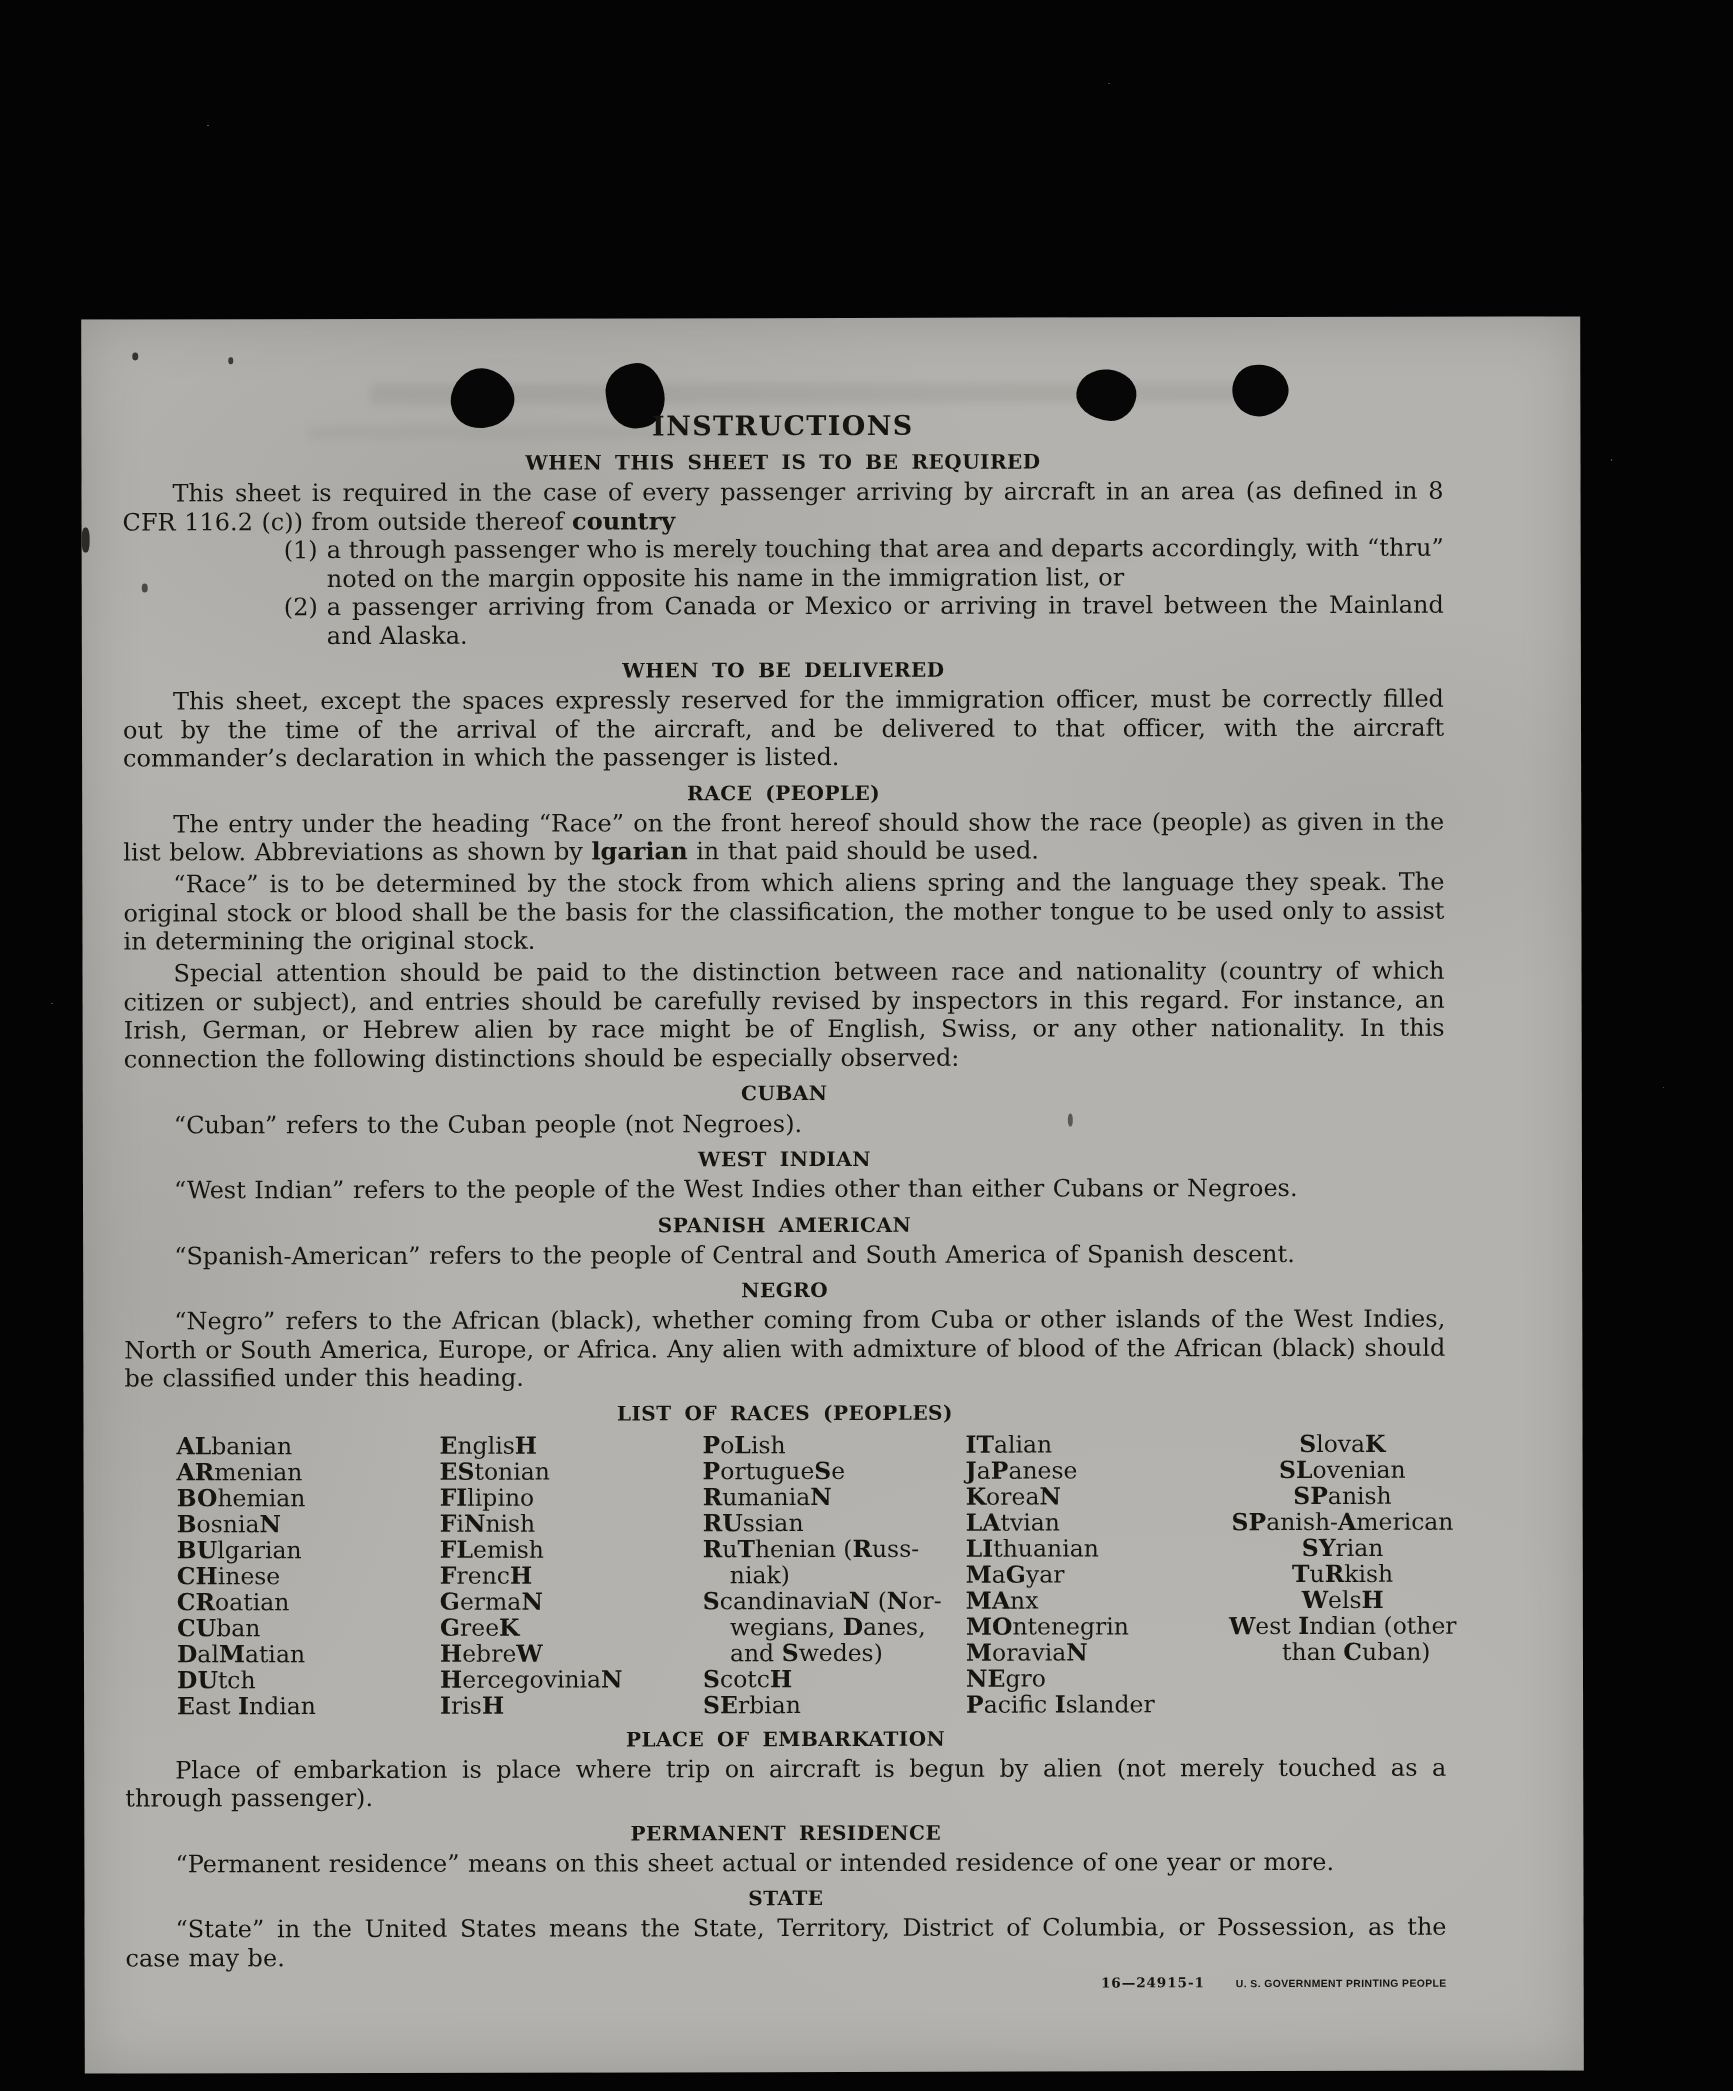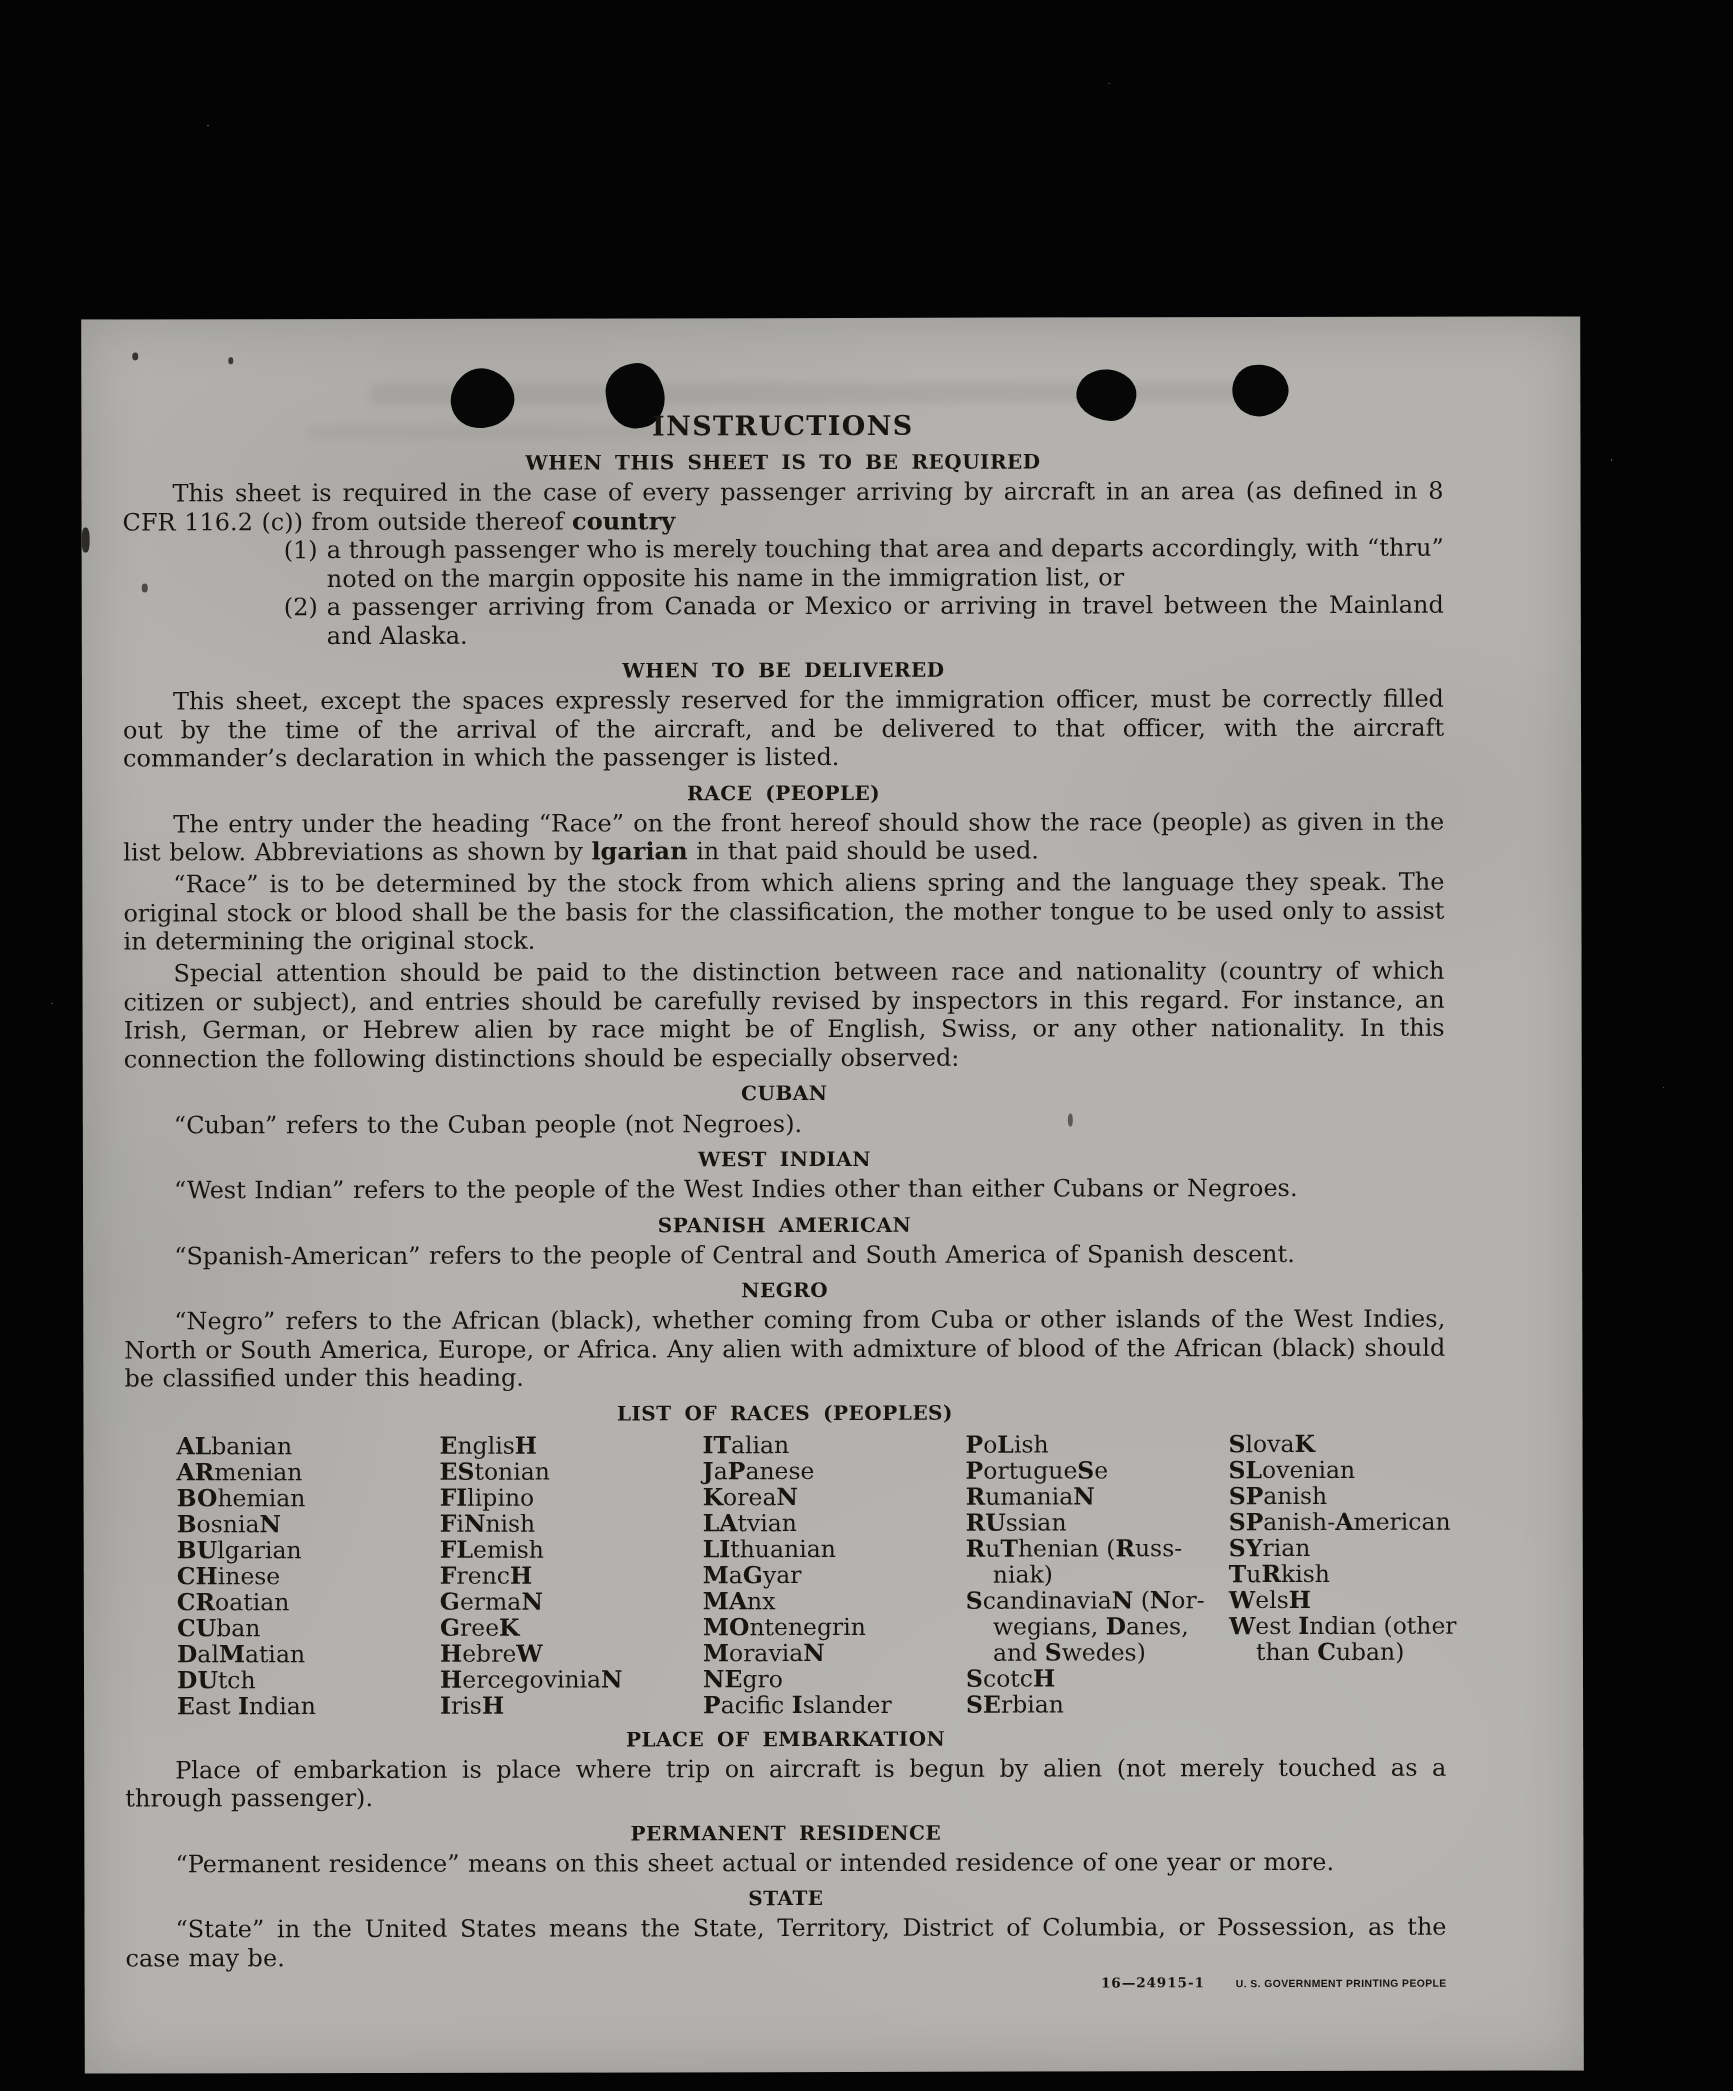--- a/index.html
+++ b/index.html
@@ -47,21 +47,21 @@
 
   .content{position:absolute;left:41px;top:0;width:1321px;color:#17150f;padding-top:92px;}
   .title{text-align:center;font-weight:bold;font-size:27px;line-height:31px;letter-spacing:1.4px;}
   .sec-head{text-align:center;font-weight:bold;font-size:20px;line-height:23.5px;letter-spacing:0.5px;word-spacing:5.4px;margin-top:10px;}
   .body-p{font-size:24px;line-height:28.5px;text-align:justify;text-indent:50px;margin:3.6px 0 0 0;word-spacing:0.9px;}
   .num-item{display:flex;margin-left:161px;font-size:24px;line-height:28.5px;}
   .num{width:43px;flex:none;}
   .num-text{flex:1;text-align:justify;}
   .races{display:flex;margin-top:6.3px;margin-left:52px;font-size:23.5px;line-height:26px;}
   .race-col{width:263px;flex:none;}
-  .race-col.c5{width:auto;}
+  .race-col.c5{width:auto;text-align:center;}
   .race-item{white-space:pre-line;padding-left:27px;text-indent:-27px;}
   .race-item b{font-weight:bold;}
   .footer{display:flex;justify-content:flex-end;align-items:baseline;gap:31px;margin-top:3.6px;}
   .form-no{font-size:13.6px;font-weight:bold;letter-spacing:0.9px;margin-left:36px;}
   .printer{font-family:"Liberation Sans", sans-serif;font-size:10.4px;font-weight:bold;letter-spacing:0.4px;}
 </style>
 </head>
 <body>
 
 <div class="backdrop-dust"></div>
@@ -139,46 +139,46 @@
           <div class="race-item caps-bold"><b>F</b><b>I</b>lipino</div>
           <div class="race-item caps-bold"><b>F</b>i<b>N</b>nish</div>
           <div class="race-item caps-bold"><b>F</b><b>L</b>emish</div>
           <div class="race-item caps-bold"><b>F</b>renc<b>H</b></div>
           <div class="race-item caps-bold"><b>G</b>erma<b>N</b></div>
           <div class="race-item caps-bold"><b>G</b>ree<b>K</b></div>
           <div class="race-item caps-bold"><b>H</b>ebre<b>W</b></div>
           <div class="race-item caps-bold"><b>H</b>ercegovinia<b>N</b></div>
           <div class="race-item caps-bold"><b>I</b>ris<b>H</b></div>
         </div>
+      <div class="race-col c4">
+          <div class="race-item caps-bold"><b>P</b>o<b>L</b>ish</div>
+          <div class="race-item caps-bold"><b>P</b>ortugue<b>S</b>e</div>
+          <div class="race-item caps-bold"><b>R</b>umania<b>N</b></div>
+          <div class="race-item caps-bold"><b>R</b><b>U</b>ssian</div>
+          <div class="race-item caps-bold"><b>R</b>u<b>T</b>henian (<b>R</b>uss-
+niak)</div>
+          <div class="race-item caps-bold"><b>S</b>candinavia<b>N</b> (<b>N</b>or-
+wegians, <b>D</b>anes,
+and <b>S</b>wedes)</div>
+          <div class="race-item caps-bold"><b>S</b>cotc<b>H</b></div>
+          <div class="race-item caps-bold"><b>S</b><b>E</b>rbian</div>
+        </div>
       <div class="race-col c3">
           <div class="race-item caps-bold"><b>I</b><b>T</b>alian</div>
           <div class="race-item caps-bold"><b>J</b>a<b>P</b>anese</div>
           <div class="race-item caps-bold"><b>K</b>orea<b>N</b></div>
           <div class="race-item caps-bold"><b>L</b><b>A</b>tvian</div>
           <div class="race-item caps-bold"><b>L</b><b>I</b>thuanian</div>
           <div class="race-item caps-bold"><b>M</b>a<b>G</b>yar</div>
           <div class="race-item caps-bold"><b>M</b><b>A</b>nx</div>
           <div class="race-item caps-bold"><b>M</b><b>O</b>ntenegrin</div>
           <div class="race-item caps-bold"><b>M</b>oravia<b>N</b></div>
           <div class="race-item caps-bold"><b>N</b><b>E</b>gro</div>
           <div class="race-item caps-bold"><b>P</b>acific <b>I</b>slander</div>
         </div>
-      <div class="race-col c4">
-          <div class="race-item caps-bold"><b>P</b>o<b>L</b>ish</div>
-          <div class="race-item caps-bold"><b>P</b>ortugue<b>S</b>e</div>
-          <div class="race-item caps-bold"><b>R</b>umania<b>N</b></div>
-          <div class="race-item caps-bold"><b>R</b><b>U</b>ssian</div>
-          <div class="race-item caps-bold"><b>R</b>u<b>T</b>henian (<b>R</b>uss-
-niak)</div>
-          <div class="race-item caps-bold"><b>S</b>candinavia<b>N</b> (<b>N</b>or-
-wegians, <b>D</b>anes,
-and <b>S</b>wedes)</div>
-          <div class="race-item caps-bold"><b>S</b>cotc<b>H</b></div>
-          <div class="race-item caps-bold"><b>S</b><b>E</b>rbian</div>
-        </div>
       <div class="race-col c5">
           <div class="race-item caps-bold"><b>S</b>lova<b>K</b></div>
           <div class="race-item caps-bold"><b>S</b><b>L</b>ovenian</div>
           <div class="race-item caps-bold"><b>S</b><b>P</b>anish</div>
           <div class="race-item caps-bold"><b>S</b><b>P</b>anish-<b>A</b>merican</div>
           <div class="race-item caps-bold"><b>S</b><b>Y</b>rian</div>
           <div class="race-item caps-bold"><b>T</b>u<b>R</b>kish</div>
           <div class="race-item caps-bold"><b>W</b>els<b>H</b></div>
           <div class="race-item caps-bold"><b>W</b>est <b>I</b>ndian (other
 than <b>C</b>uban)</div>

